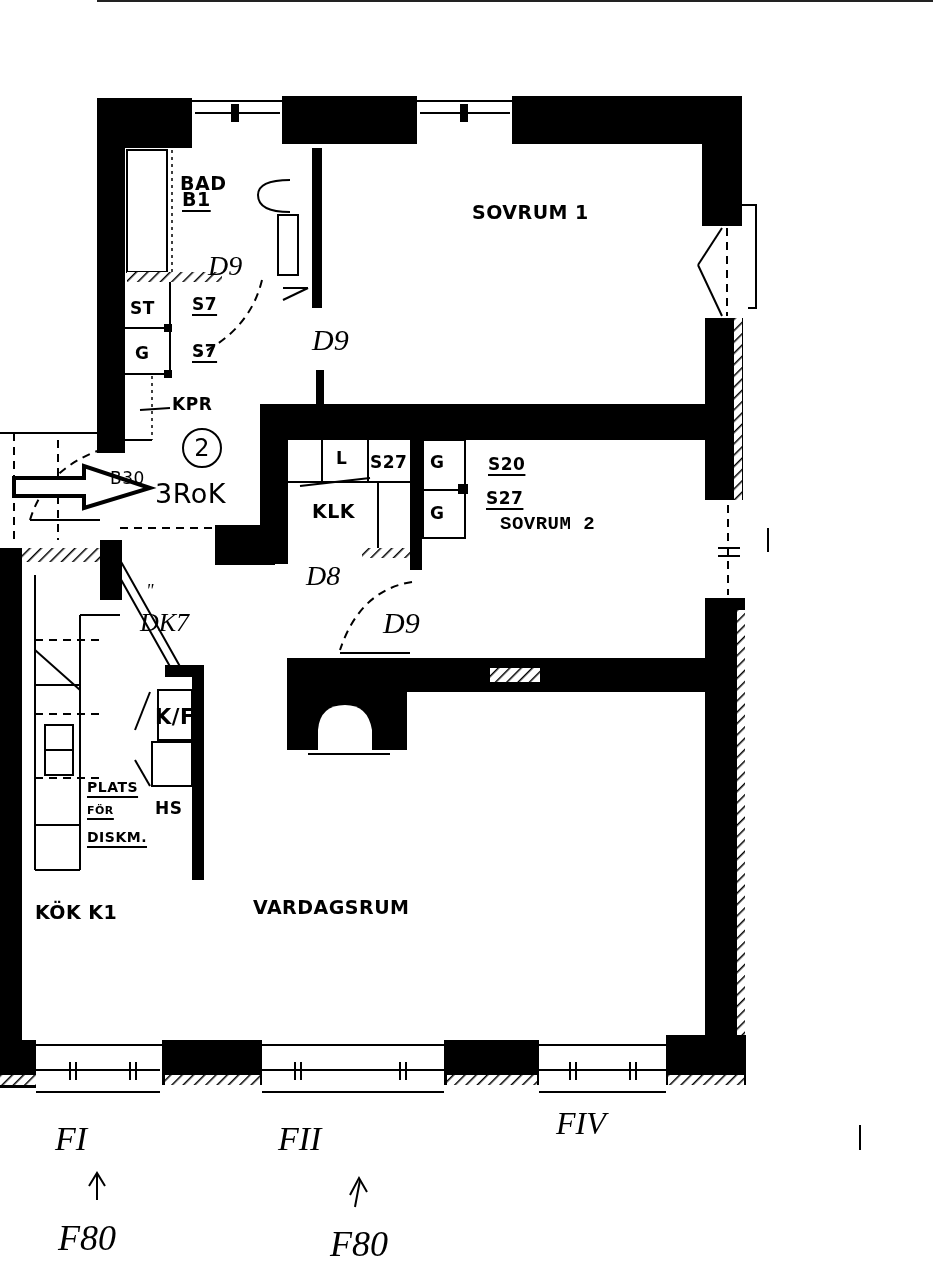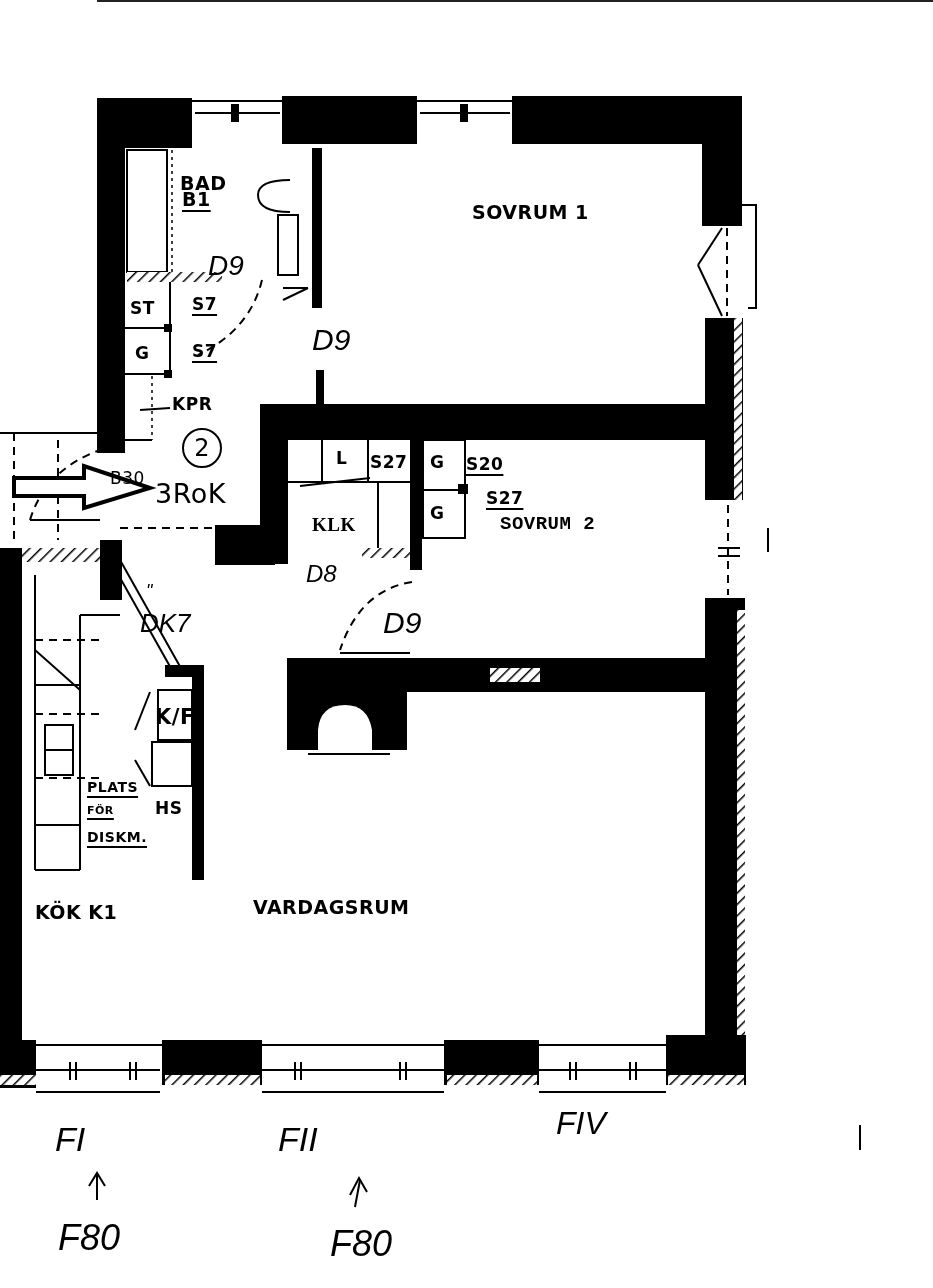--- a/index.html
+++ b/index.html
@@ -7,21 +7,21 @@
   #plan { position: absolute; left: 0; top: 0; width: 933px; height: 1288px; }
   .wall { fill: #000; }
   .thin { stroke: #000; stroke-width: 2; fill: none; }
   .dash { stroke: #000; stroke-width: 2; fill: none; stroke-dasharray: 8 6; }
   .dot { stroke: #000; stroke-width: 1.5; fill: none; stroke-dasharray: 3 4; }
   .hatch { fill: url(#hatch); }
   .lbl { position: absolute; color: #000; white-space: nowrap; line-height: 1; font-family: "DejaVu Sans", sans-serif; font-weight: bold; letter-spacing: 0.5px; }
   .room { font-size: 19px; }
   .small { font-size: 17px; }
   .ul { text-decoration: underline; text-decoration-thickness: 2px; text-underline-offset: 4px; }
-  .hand { position: absolute; color: #000; white-space: nowrap; line-height: 1; font-family: Liberation Sans, sans-serif; font-style: italic; font-weight: normal; }
+  .hand { position: absolute; color: #000; white-space: nowrap; line-height: 1; font-family: Liberation Serif, serif; font-style: italic; font-weight: normal; }
   .circle { position: absolute; border: 2.5px solid #000; border-radius: 50%; width: 36px; height: 36px; display: flex; align-items: center; justify-content: center; font-size: 24px; font-family: "DejaVu Sans", sans-serif; }
   .toprule { position: absolute; left: 97px; top: 0; width: 836px; height: 2px; background: #222; }
 </style>
 </head>
 <body>
 
 <div class="toprule"></div>
 
 <svg id="plan" viewBox="0 0 933 1288" xmlns="http://www.w3.org/2000/svg">
   <defs>
@@ -197,48 +197,48 @@
   <g>
     <line class="thin" x1="355" y1="1207" x2="360" y2="1180"></line>
     <polyline class="thin" points="350,1195 359,1178 367,1192"></polyline>
   </g>
 </svg>
 
 <div class="lbl room" style="left:180px;top:174px;">BAD</div>
 <div class="lbl room ul" style="left:182px;top:190px;">B1</div>
 <div class="lbl room" style="left:472px;top:203px;">SOVRUM 1</div>
 <div class="lbl room" style="left:500px;top:515px;font-family:Liberation Mono, monospace;">SOVRUM 2</div>
-<div class="lbl room" style="left:312px;top:515px;font-family:Liberation Serif, serif;">KLK</div>
+<div class="lbl room" style="left:312px;top:502px;">KLK</div>
 <div class="lbl room" style="left:35px;top:903px;">KÖK K1</div>
 <div class="lbl room" style="left:253px;top:898px;text-align:right;">VARDAGSRUM</div>
 <div class="lbl small" style="left:172px;top:396px;">KPR</div>
 
 <div class="lbl small" style="left:130px;top:300px;">ST</div>
 <div class="lbl small" style="left:135px;top:345px;">G</div>
 <div class="lbl small ul" style="left:192px;top:296px;">S7</div>
 <div class="lbl small ul" style="left:192px;top:343px;">S7</div>
 <div class="lbl small" style="left:336px;top:450px;">L</div>
 <div class="lbl small" style="left:370px;top:454px;">S27</div>
 <div class="lbl small" style="left:430px;top:454px;">G</div>
 <div class="lbl small" style="left:430px;top:505px;">G</div>
-<div class="lbl small ul" style="left:466px;top:456px;">S20</div>
+<div class="lbl small ul" style="left:488px;top:456px;">S20</div>
 <div class="lbl small ul" style="left:486px;top:490px;">S27</div>
 <div class="lbl small" style="left:155px;top:707px;font-size:21px;">K/F</div>
 <div class="lbl small" style="left:155px;top:757px;margin-top:43px;">HS</div>
 <div class="lbl small ul" style="left:87px;top:780px;font-size:14px;">PLATS</div>
 <div class="lbl small ul" style="left:87px;top:805px;font-size:11px;">FÖR</div>
 <div class="lbl small ul" style="left:87px;top:830px;font-size:14px;">DISKM.</div>
 
 <div class="circle" style="left:182px;top:428px;">2</div>
 <div class="lbl" style="left:155px;top:480px;font-size:27px;font-weight:normal;">3RoK</div>
 <div class="lbl small" style="left:110px;top:470px;font-weight:normal;">B30</div>
 
 <div class="hand" style="left:208px;top:252px;font-size:28px;">D9</div>
 <div class="hand" style="left:312px;top:325px;font-size:30px;">D9</div>
-<div class="hand" style="left:306px;top:562px;font-size:24px;">D8</div>
+<div class="hand" style="left:306px;top:562px;font-size:28px;">D8</div>
 <div class="hand" style="left:383px;top:608px;font-size:30px;">D9</div>
 <div class="hand" style="left:140px;top:610px;font-size:26px;">DK7</div>
 <div class="hand" style="left:146px;top:582px;font-size:18px;">"</div>
 
 <div class="hand" style="left:55px;top:1122px;font-size:34px;">FI</div>
 <div class="hand" style="left:278px;top:1122px;font-size:34px;text-align:right;">FII</div>
 <div class="hand" style="left:556px;top:1107px;font-size:32px;">FIV</div>
 <div class="hand" style="left:58px;top:1220px;font-size:36px;">F80</div>
 <div class="hand" style="left:330px;top:1226px;font-size:36px;">F80</div>
 

